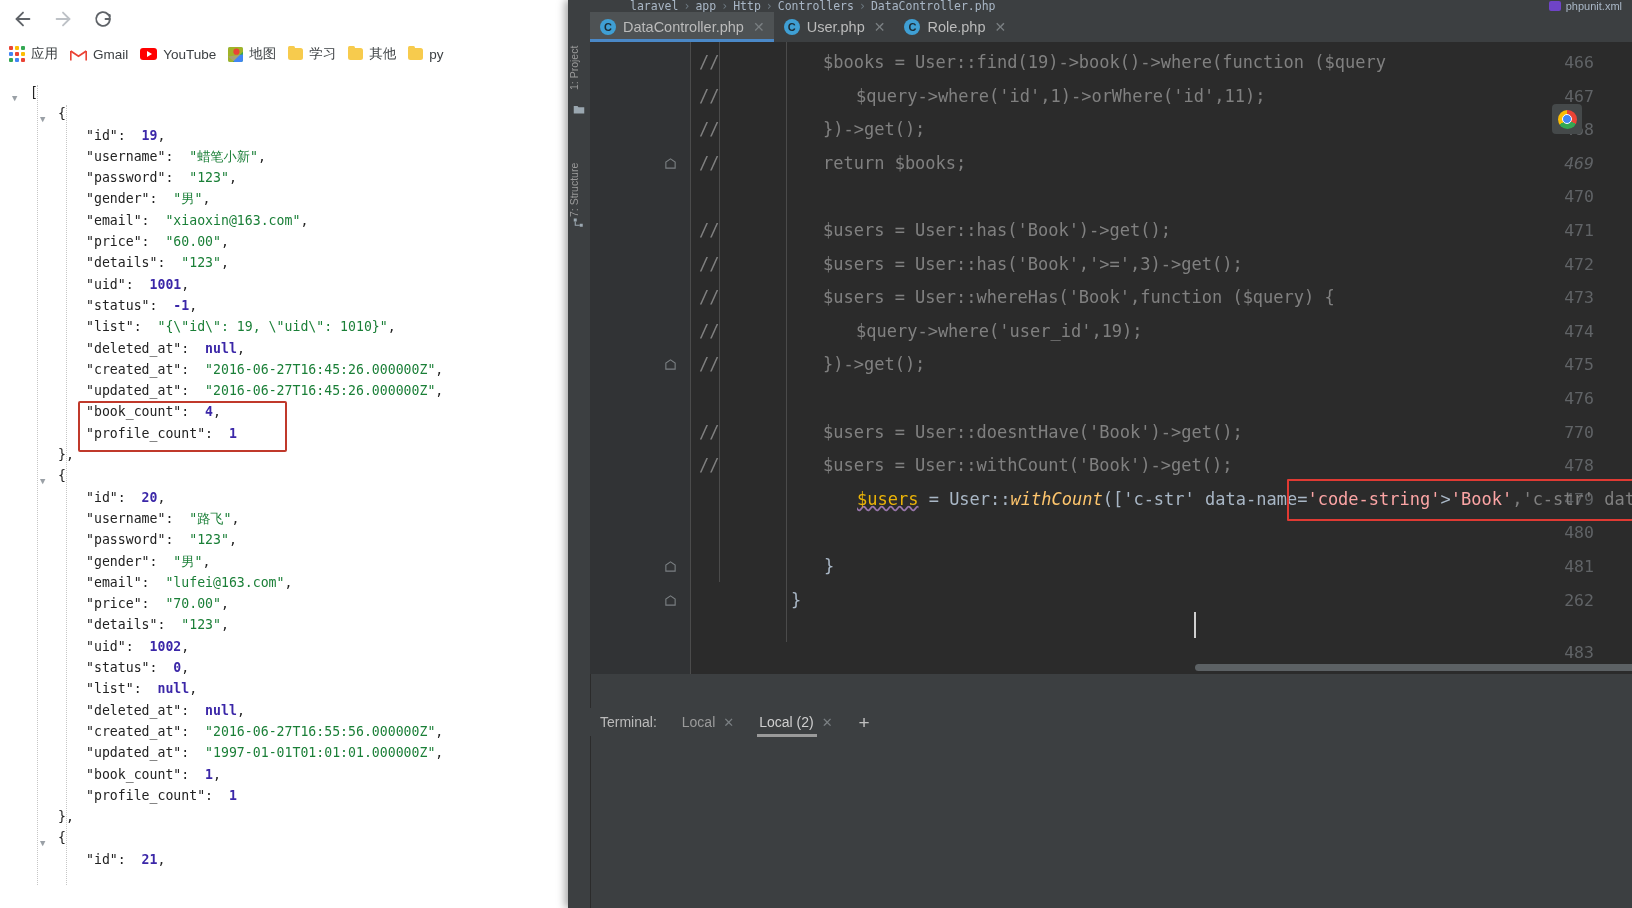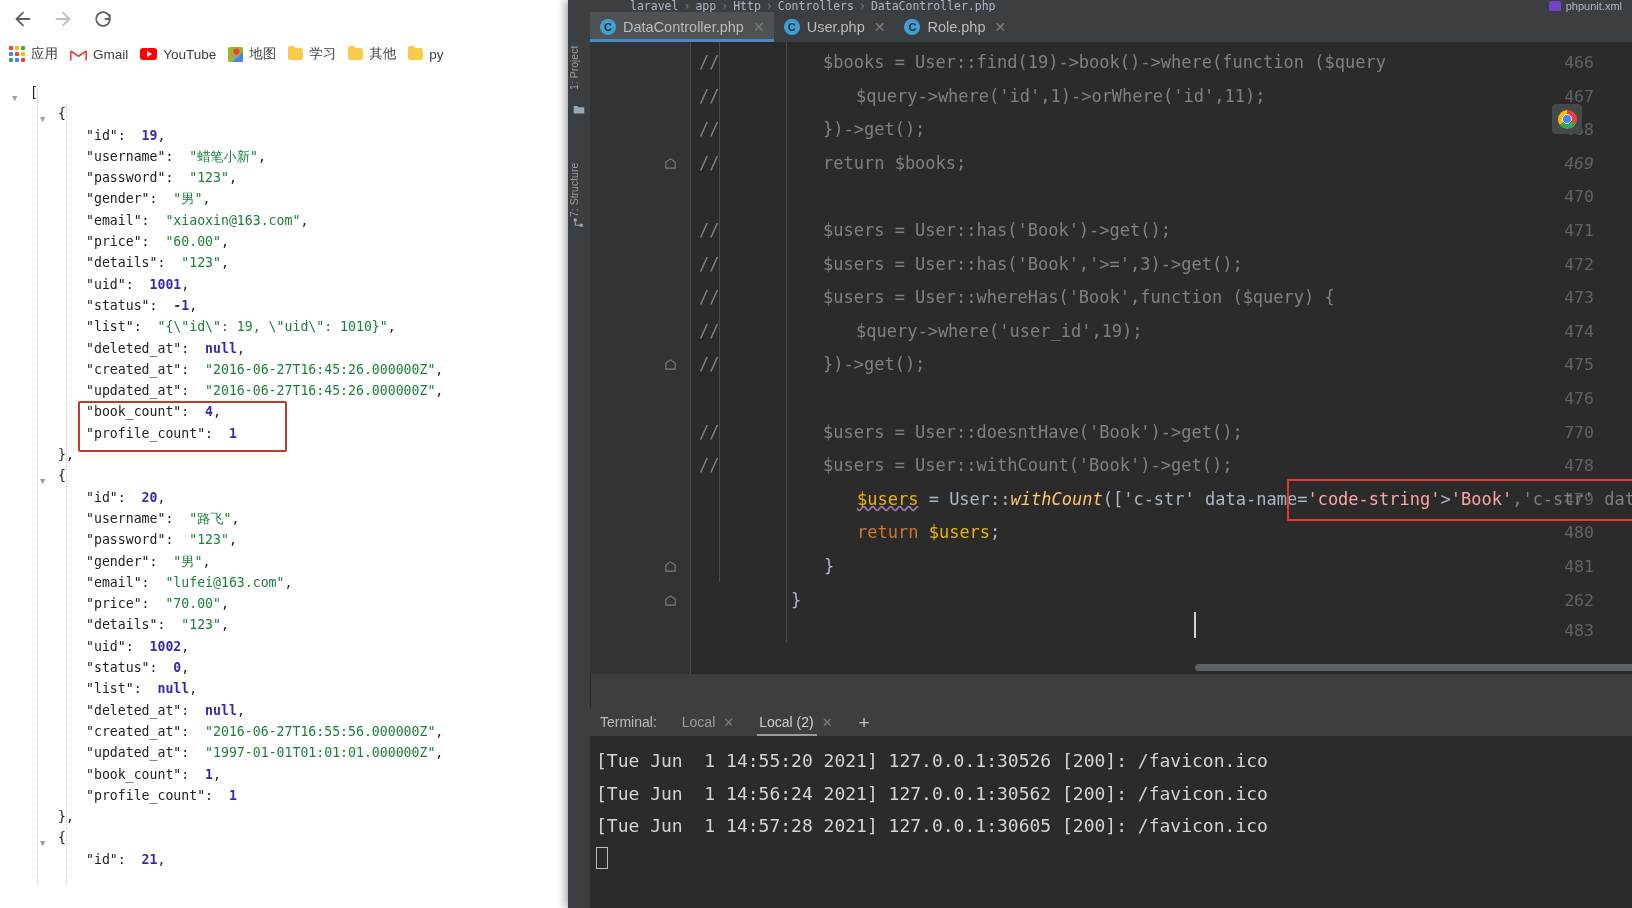--- a/index.html
+++ b/index.html
@@ -443,36 +443,35 @@
             <svg width="13" height="13" viewBox="0 0 14 14" fill="none" stroke="currentColor" stroke-width="1.2">
               <path d="M2 12V5.5L7 2l5 3.5V12z"></path>
             </svg>
           </div>
           <div class="lnum" style="top: 541.6px;">262</div>
           <div class="fold" style="top: 551.6px;">
             <svg width="13" height="13" viewBox="0 0 14 14" fill="none" stroke="currentColor" stroke-width="1.2">
               <path d="M2 12V5.5L7 2l5 3.5V12z"></path>
             </svg>
           </div>
-          <div class="lnum" style="top: 572px; text-align: right;">483</div>
+          <div class="lnum" style="top: 594px; text-align: right;">483</div>
         </div>
       <div class="codearea" id="codearea">
           <div class="cline" style="top: 4px;"><span class="c-com" style="position:absolute;left:8px;">//</span><span class="c-com" style="padding-left:132px;display:inline-block;">$books = User::find(19)-&gt;book()-&gt;where(function ($query</span></div>
           <div class="cline" style="top: 37.6px;"><span class="c-com" style="position:absolute;left:8px;">//</span><span class="c-com" style="padding-left:165px;display:inline-block;">$query-&gt;where('id',1)-&gt;orWhere('id',11);</span></div>
           <div class="cline" style="top: 71.2px;"><span class="c-com" style="position:absolute;left:8px;">//</span><span class="c-com" style="padding-left:132px;display:inline-block;">})-&gt;get();</span></div>
           <div class="cline" style="top: 104.8px;"><span class="c-com" style="position:absolute;left:8px;">//</span><span class="c-com" style="padding-left:132px;display:inline-block;">return $books;</span></div>
           <div class="cline" style="top: 172px;"><span class="c-com" style="position:absolute;left:8px;">//</span><span class="c-com" style="padding-left:132px;display:inline-block;">$users = User::has('Book')-&gt;get();</span></div>
           <div class="cline" style="top: 205.6px;"><span class="c-com" style="position:absolute;left:8px;">//</span><span class="c-com" style="padding-left:132px;display:inline-block;">$users = User::has('Book','&gt;=',3)-&gt;get();</span></div>
           <div class="cline" style="top: 239.2px;"><span class="c-com" style="position:absolute;left:8px;">//</span><span class="c-com" style="padding-left:132px;display:inline-block;">$users = User::whereHas('Book',function ($query) {</span></div>
           <div class="cline" style="top: 272.8px;"><span class="c-com" style="position:absolute;left:8px;">//</span><span class="c-com" style="padding-left:165px;display:inline-block;">$query-&gt;where('user_id',19);</span></div>
           <div class="cline" style="top: 306.4px;"><span class="c-com" style="position:absolute;left:8px;">//</span><span class="c-com" style="padding-left:132px;display:inline-block;">})-&gt;get();</span></div>
           <div class="cline" style="top: 373.6px;"><span class="c-com" style="position:absolute;left:8px;">//</span><span class="c-com" style="padding-left:132px;display:inline-block;">$users = User::doesntHave('Book')-&gt;get();</span></div>
           <div class="cline" style="top: 407.2px;"><span class="c-com" style="position:absolute;left:8px;">//</span><span class="c-com" style="padding-left:132px;display:inline-block;">$users = User::withCount('Book')-&gt;get();</span></div>
           <div class="cline" style="top: 440.8px;"><span style="padding-left:166px;display:inline-block;"><span class="c-pl"><span class="c-var c-err">$users</span> = User::<span class="c-fn">withCount</span>([<span class="&lt;span">'c-str'</span> data-name=<span class="c-str">'code-string'</span>&gt;<span class="c-str">'Book'</span></span>,<span class="&lt;span">'c-str'</span> data-name=&gt;</span>])-&gt;get();</div>
-          <div class="cline" style="top: 474.4px;"><span style="padding-left:166px;display:inline-block;"><span class="c-pl"><span class="c-kw">return</span> <span class="c-var">$users</span>;</span></span></div>
           <div class="cline" style="top: 508px;"><span style="padding-left:133px;display:inline-block;"><span class="c-pl">}</span></span></div>
           <div class="cline" style="top: 541.6px;"><span style="padding-left:100px;display:inline-block;"><span class="c-pl">}</span></span></div>
         </div>
       <div class="indent-guide" style="left:196px;top:0;height:600px;"></div>
       <div class="indent-guide" style="left:129px;top:0;height:540px;"></div>
       <div class="redbox-code" style="left:697px;top:437px;width:723px;height:38px;"></div>
       <div class="caret" style="left:604px;top:570px;height:26px;"></div>
       <div class="hscroll" style="left:605px;top:622px;width:783px;"></div>
       <div class="chrome-float" style="left:962px;top:62px;">
         <span class="chrome-ball"></span>
@@ -487,20 +486,14 @@
         <span>Local</span>
         <span class="term-x">✕</span>
       </span>
       <span class="term-tab active">
         <span>Local (2)</span>
         <span class="term-x">✕</span>
       </span>
       <span class="term-plus">+</span>
     </div>
 
-    <div class="term-body">
-      <div class="tline">[Tue Jun  1 14:55:20 2021] 127.0.0.1:30526 [200]: /favicon.ico</div>
-      <div class="tline">[Tue Jun  1 14:56:24 2021] 127.0.0.1:30562 [200]: /favicon.ico</div>
-      <div class="tline">[Tue Jun  1 14:57:28 2021] 127.0.0.1:30605 [200]: /favicon.ico</div>
-      <div class="tline"><span class="term-caret"></span></div>
-    </div>
   </div>
 </div>
 
 </body></html>

